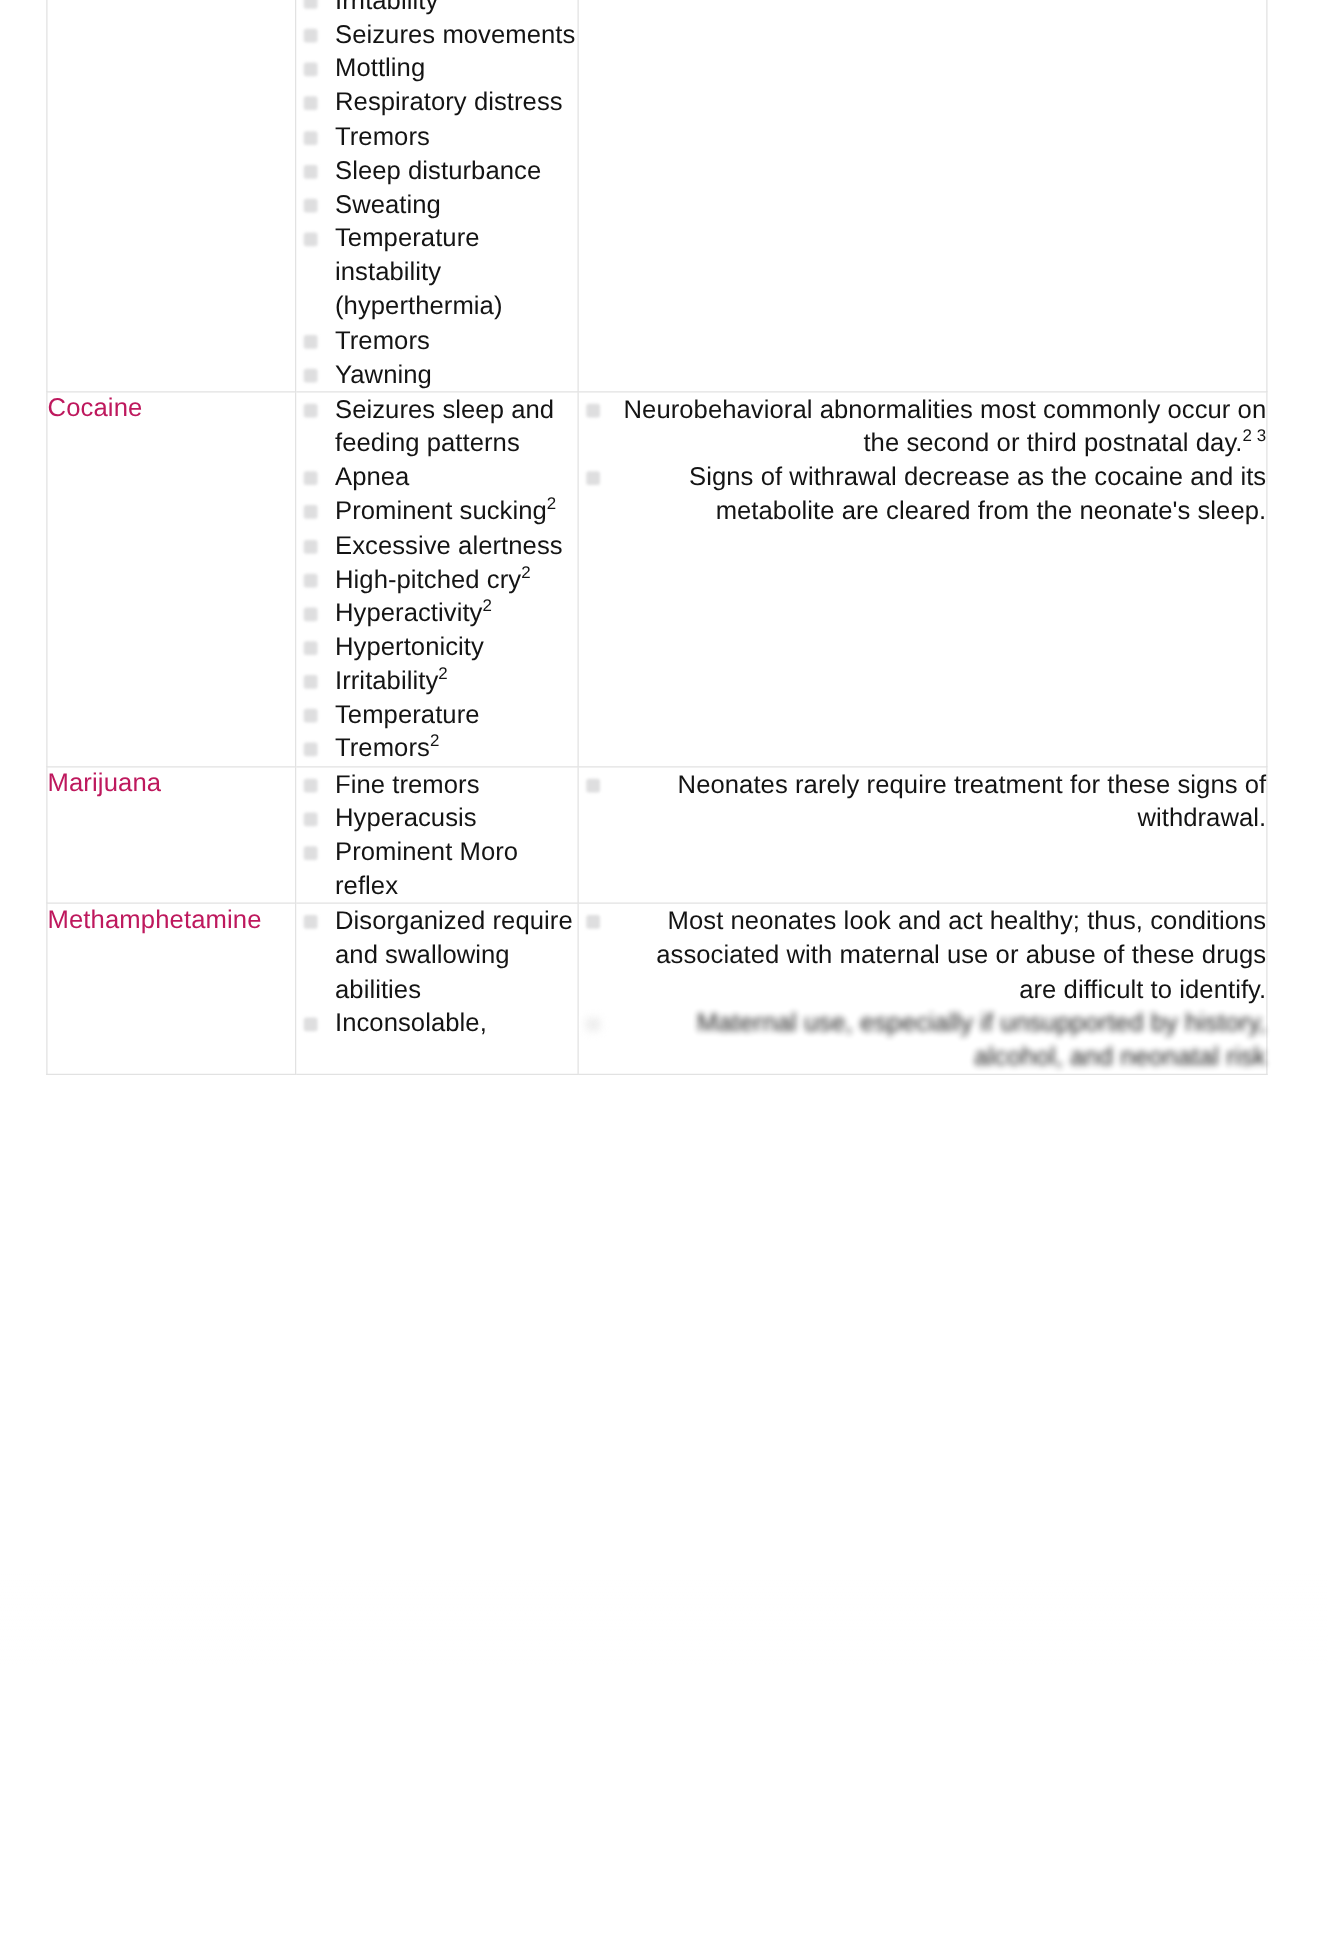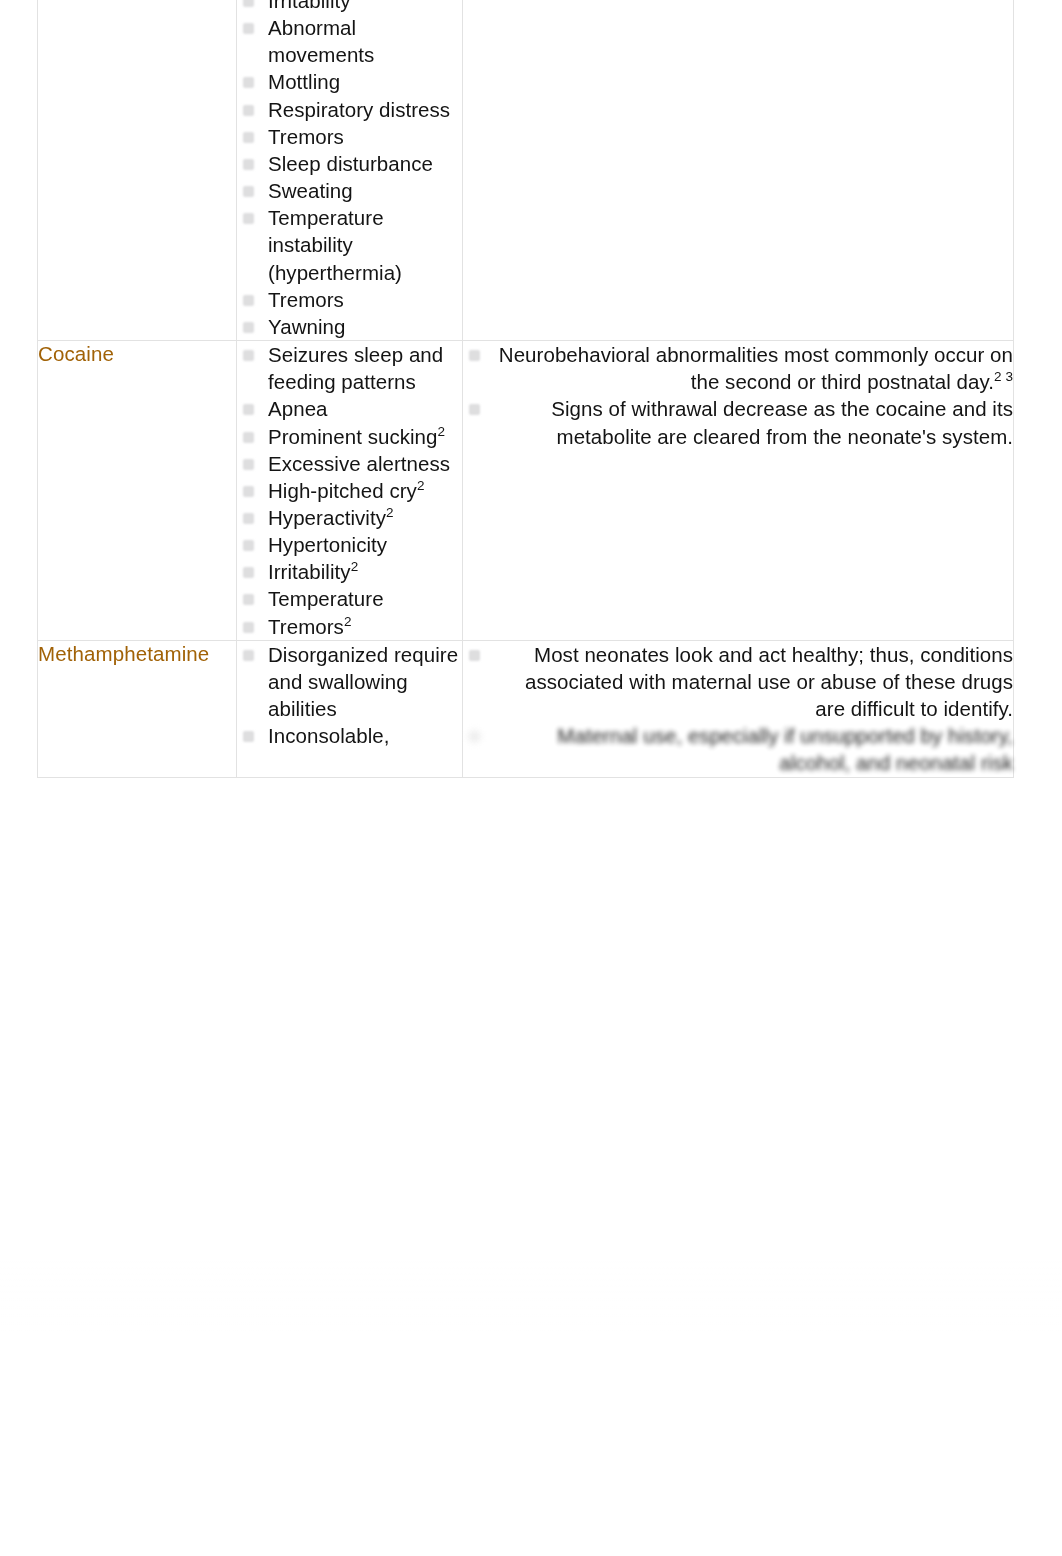--- a/index.html
+++ b/index.html
@@ -46,21 +46,21 @@
   
   col.c-drug     { width: 199px; }
   col.c-signs    { width: 226px; }
   col.c-comments { width: 551px; }
 
   
   .drug-cell {
     padding: 16px 0 10px 14px;
     font-size: 20.5px;
     line-height: 1.30;
-    color: #a16207;
+    color: #be185d;
     letter-spacing: .1px;
   }
 
   
   ul.sign-list,
   ul.comment-list {
     margin: 0;
     padding: 0;
     list-style: none;
   }
@@ -142,21 +142,21 @@
     </colgroup>
     <tbody>
 
       <tr>
         <td class="drug-cell">
           <span></span>
         </td>
         <td class="signs-cell">
           <ul class="sign-list">
             <li>Irritability</li>
-            <li>Abnormal movements</li>
+            <li>Seizures movements</li>
             <li>Mottling</li>
             <li>Respiratory distress</li>
             <li>Tremors</li>
             <li>Sleep disturbance</li>
             <li>Sweating</li>
             <li>Temperature instability (hyperthermia)</li>
             <li>Tremors</li>
             <li>Yawning</li>
           </ul>
         </td>
@@ -179,25 +179,42 @@
             <li><span>Hyperactivity</span><sup>2</sup></li>
             <li><span>Hypertonicity</span></li>
             <li><span>Irritability</span><sup>2</sup></li>
             <li><span>Temperature</span></li>
             <li><span>Tremors</span><sup>2</sup></li>
           </ul>
         </td>
         <td class="comments-cell">
           <ul class="comment-list">
             <li><span>Neurobehavioral abnormalities most commonly occur on the second or third postnatal day.</span><sup>2 3</sup></li>
-            <li><span>Signs of withrawal decrease as the cocaine and its metabolite are cleared from the neonate's system.</span></li>
-          </ul>
-        </td>
-      </tr>
-
+            <li><span>Signs of withrawal decrease as the cocaine and its metabolite are cleared from the neonate's sleep.</span></li>
+          </ul>
+        </td>
+      </tr>
+
+      <tr>
+        <td class="drug-cell">
+          <span>Marijuana</span>
+        </td>
+        <td class="signs-cell">
+          <ul class="sign-list">
+            <li>Fine tremors</li>
+            <li>Hyperacusis</li>
+            <li>Prominent Moro reflex</li>
+          </ul>
+        </td>
+        <td class="comments-cell">
+          <ul class="comment-list">
+            <li>Neonates rarely require treatment for these signs of withdrawal.</li>
+          </ul>
+        </td>
+      </tr>
 
       <tr>
         <td class="drug-cell">
           <span>Methamphetamine</span>
         </td>
         <td class="signs-cell">
           <ul class="sign-list">
             <li>Disorganized require and swallowing abilities</li>
             <li>Inconsolable,</li>
           </ul>

